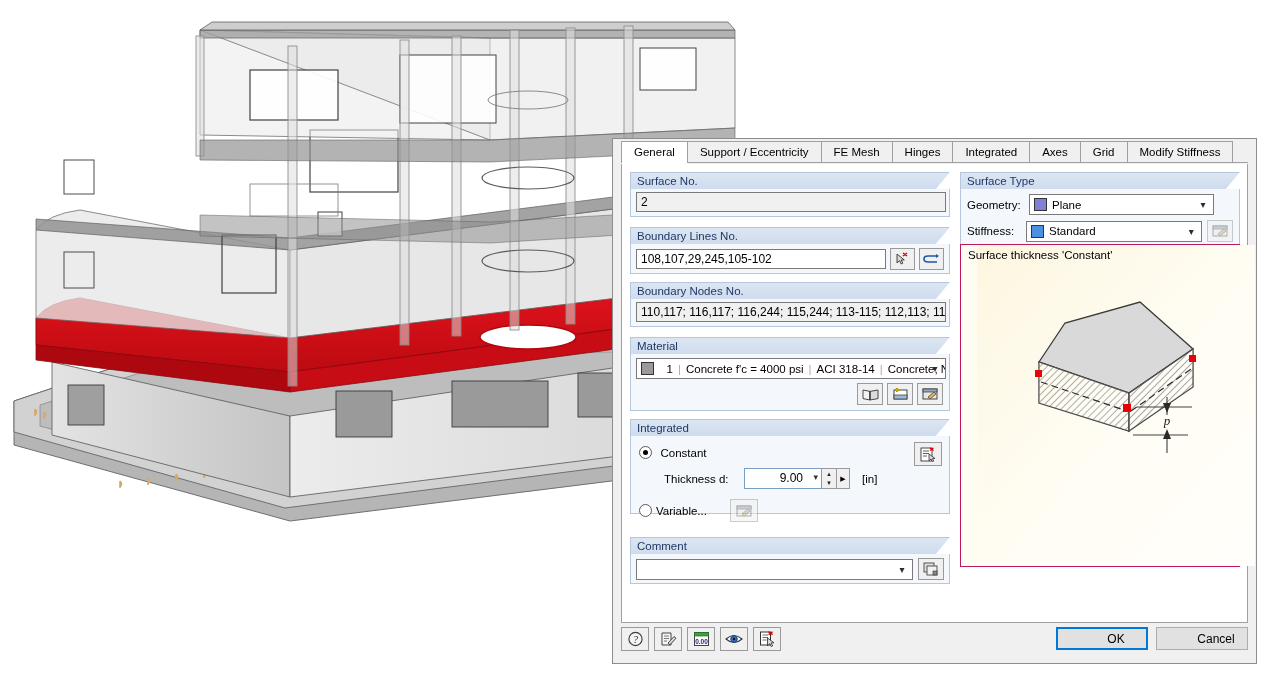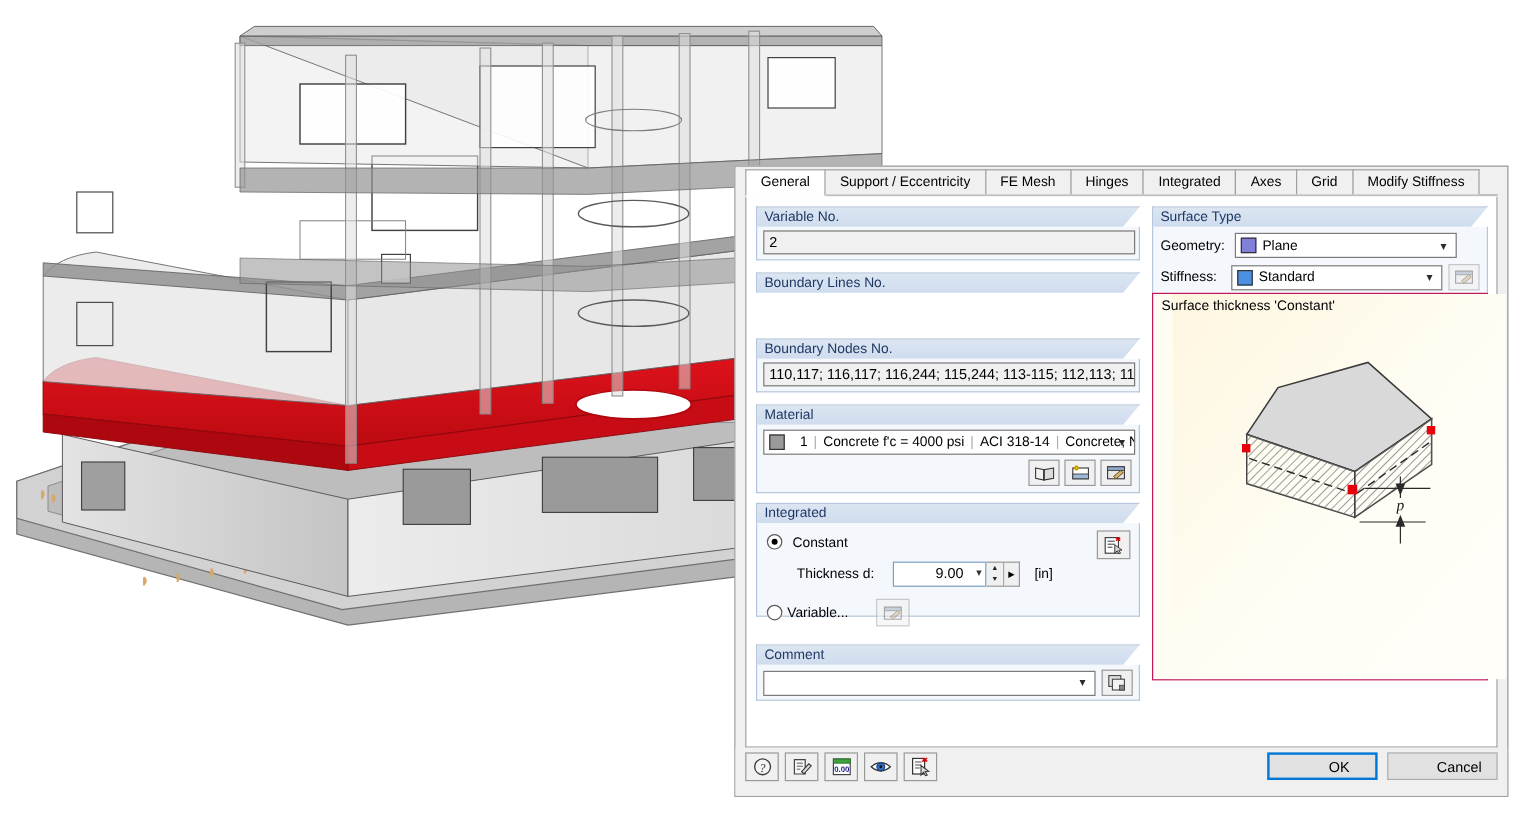--- a/index.html
+++ b/index.html
@@ -287,28 +287,45 @@
       <div class="tab">Hinges</div>
       <div class="tab">Integrated</div>
       <div class="tab">Axes</div>
       <div class="tab">Grid</div>
       <div class="tab">Modify Stiffness</div>
     </div>
 
     <div class="panes">
 
       <div class="grp" style="left:8px; top:8px; width:320px;">
-        <div class="grp-head">Variable No.</div>
+        <div class="grp-head">Surface No.</div>
         <div class="grp-body" style="height:28px; padding:3px 5px;">
           <div class="fld ro" style="width:310px;">2</div>
         </div>
       </div>
 
       <div class="grp" style="left:8px; top:63px; width:320px;">
         <div class="grp-head">Boundary Lines No.</div>
+        <div class="grp-body" style="height:30px; padding:4px 5px;">
+          <div style="display:flex; align-items:center; gap:4px;">
+            <div class="fld" style="width:258px;">108,107,29,245,105-102</div>
+            <div class="ibtn">
+              <svg width="16" height="14" viewBox="0 0 16 14">
+                <path d="M3,2 L3,11 L5.5,8.6 L7.2,12 L8.8,11.2 L7.1,8 L10.3,8 Z" fill="#d8d8d8" stroke="#333" stroke-width="0.9"></path>
+                <path d="M9,1 L13,4 M13,1 L9,4" stroke="#d00" stroke-width="1.4"></path>
+              </svg>
+            </div>
+            <div class="ibtn">
+              <svg width="17" height="12" viewBox="0 0 17 12">
+                <path d="M14,3 L5,3 Q1,3 1,6 Q1,9 5,9 L14,9" fill="none" stroke="#1b55a8" stroke-width="1.6"></path>
+                <path d="M13,1 L16,3 L13,5 Z" fill="#1b55a8"></path>
+              </svg>
+            </div>
+          </div>
+        </div>
       </div>
 
       <div class="grp" style="left:8px; top:118px; width:320px;">
         <div class="grp-head">Boundary Nodes No.</div>
         <div class="grp-body" style="height:28px; padding:3px 5px;">
           <div class="fld ro" style="width:310px;">110,117; 116,117; 116,244; 115,244; 113-115; 112,113; 111,112</div>
         </div>
       </div>
 
       <div class="grp" style="left:8px; top:173px; width:320px;">

